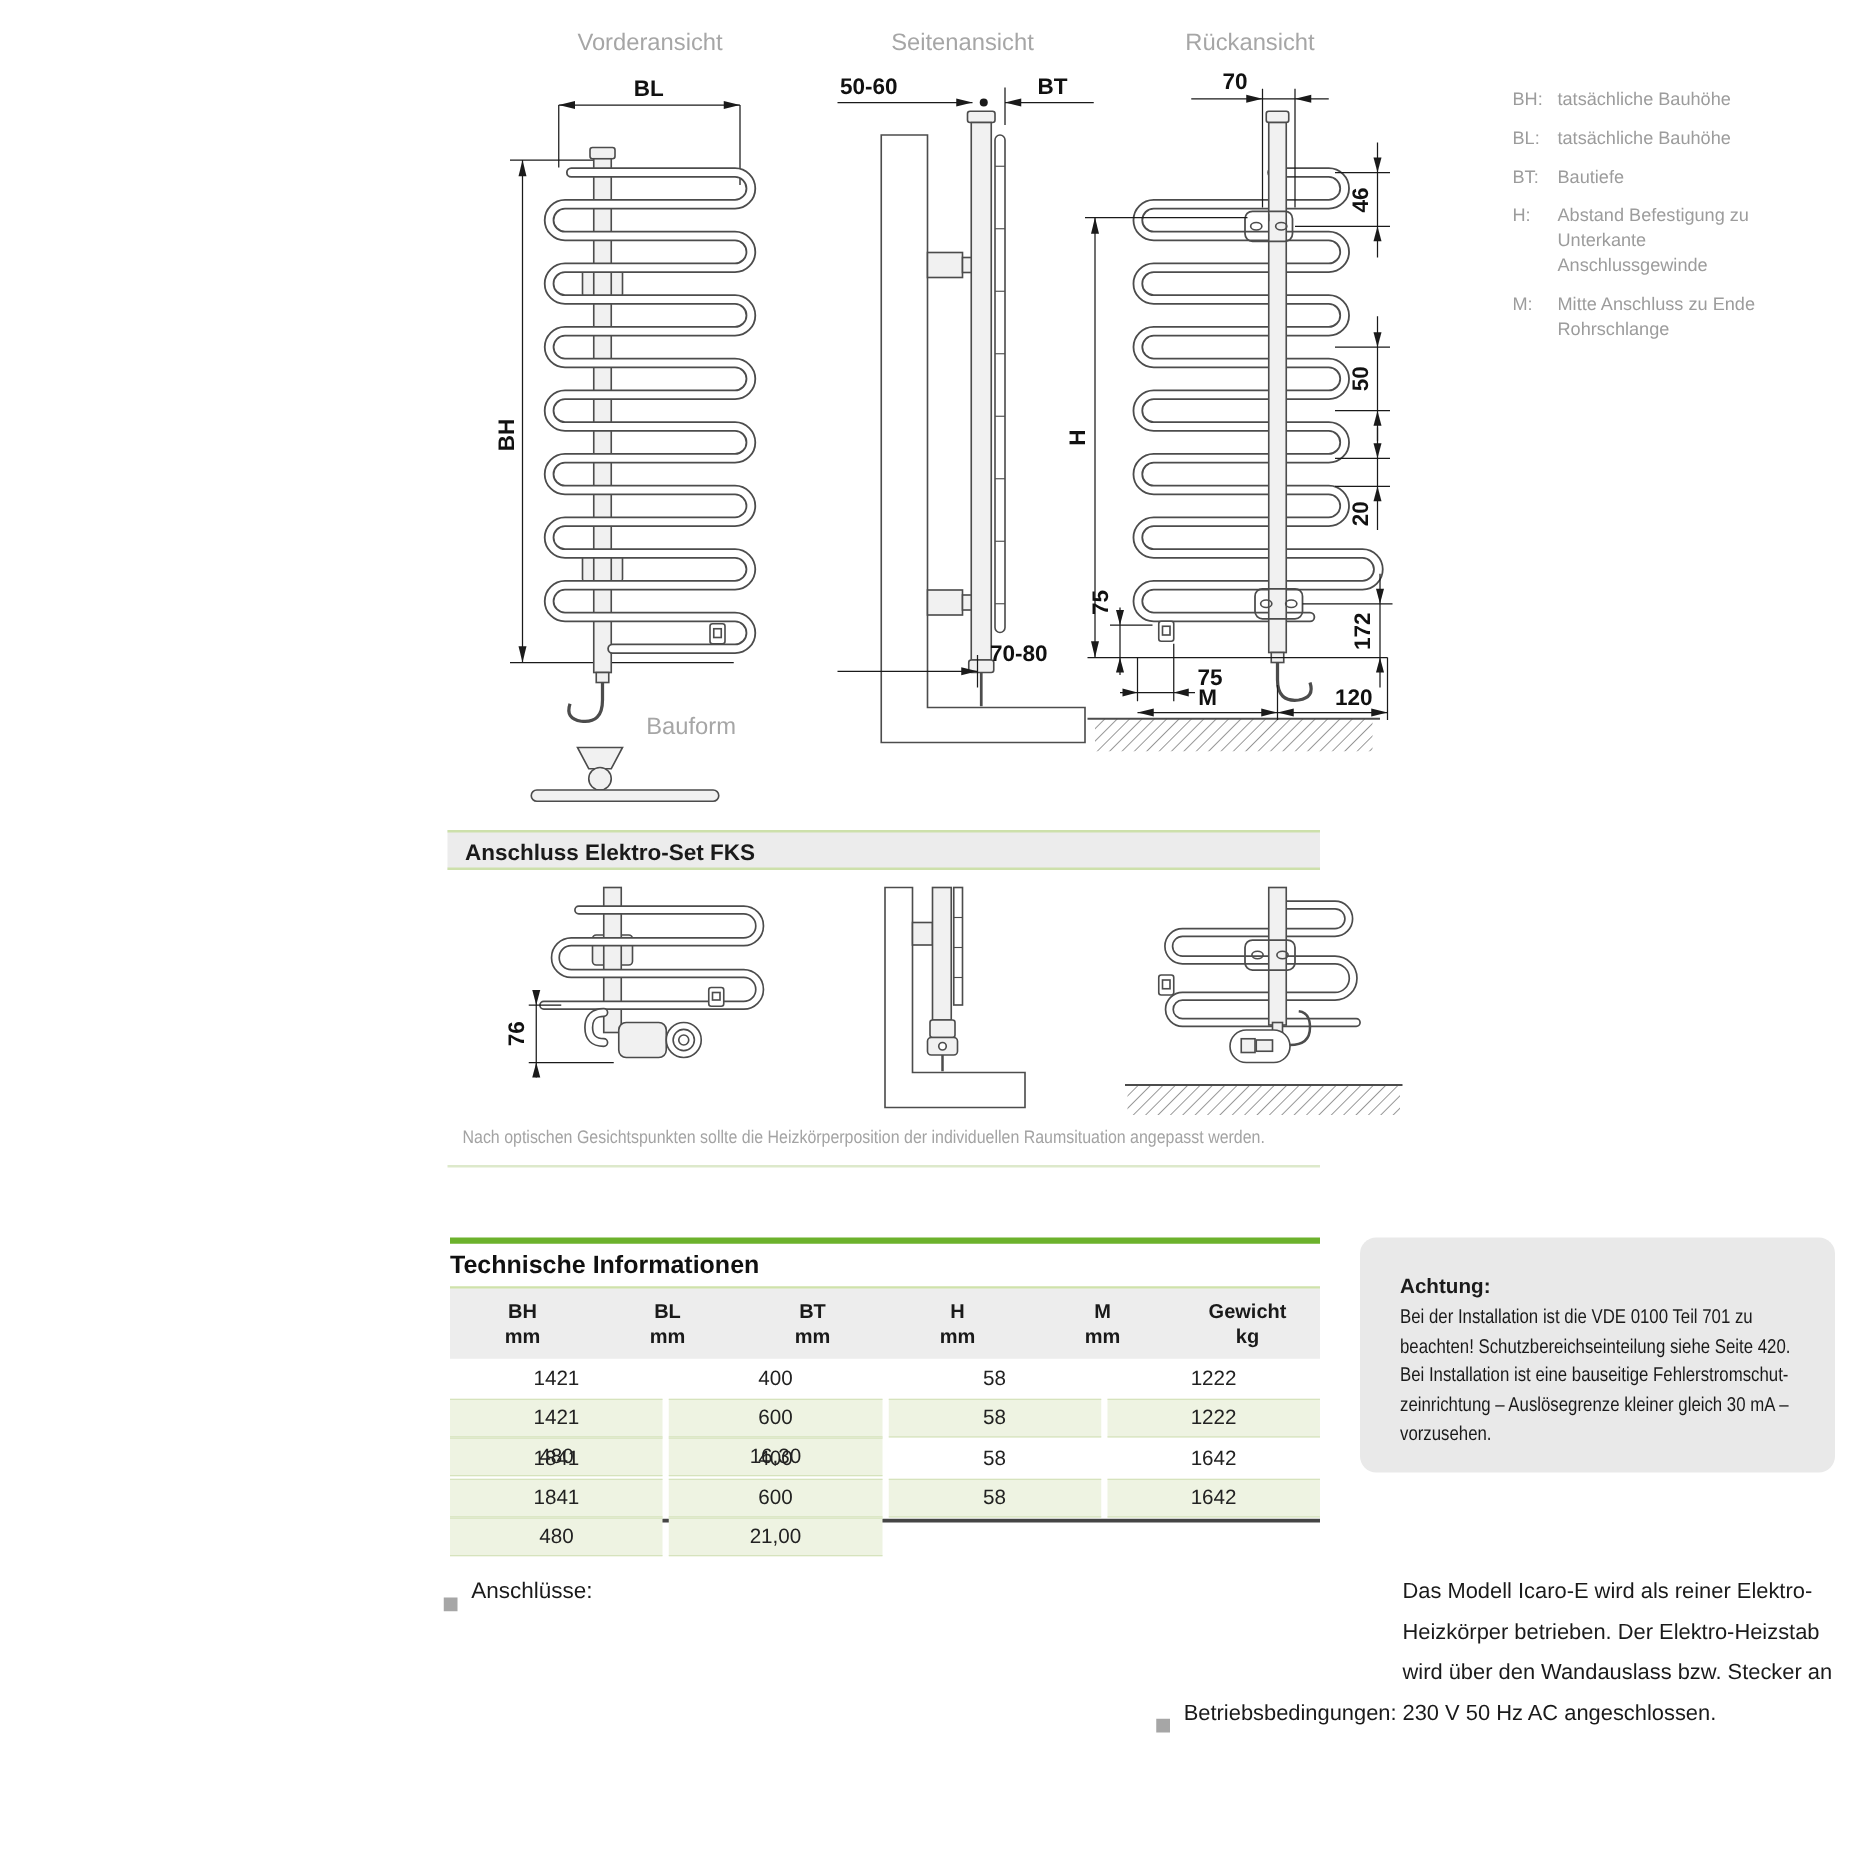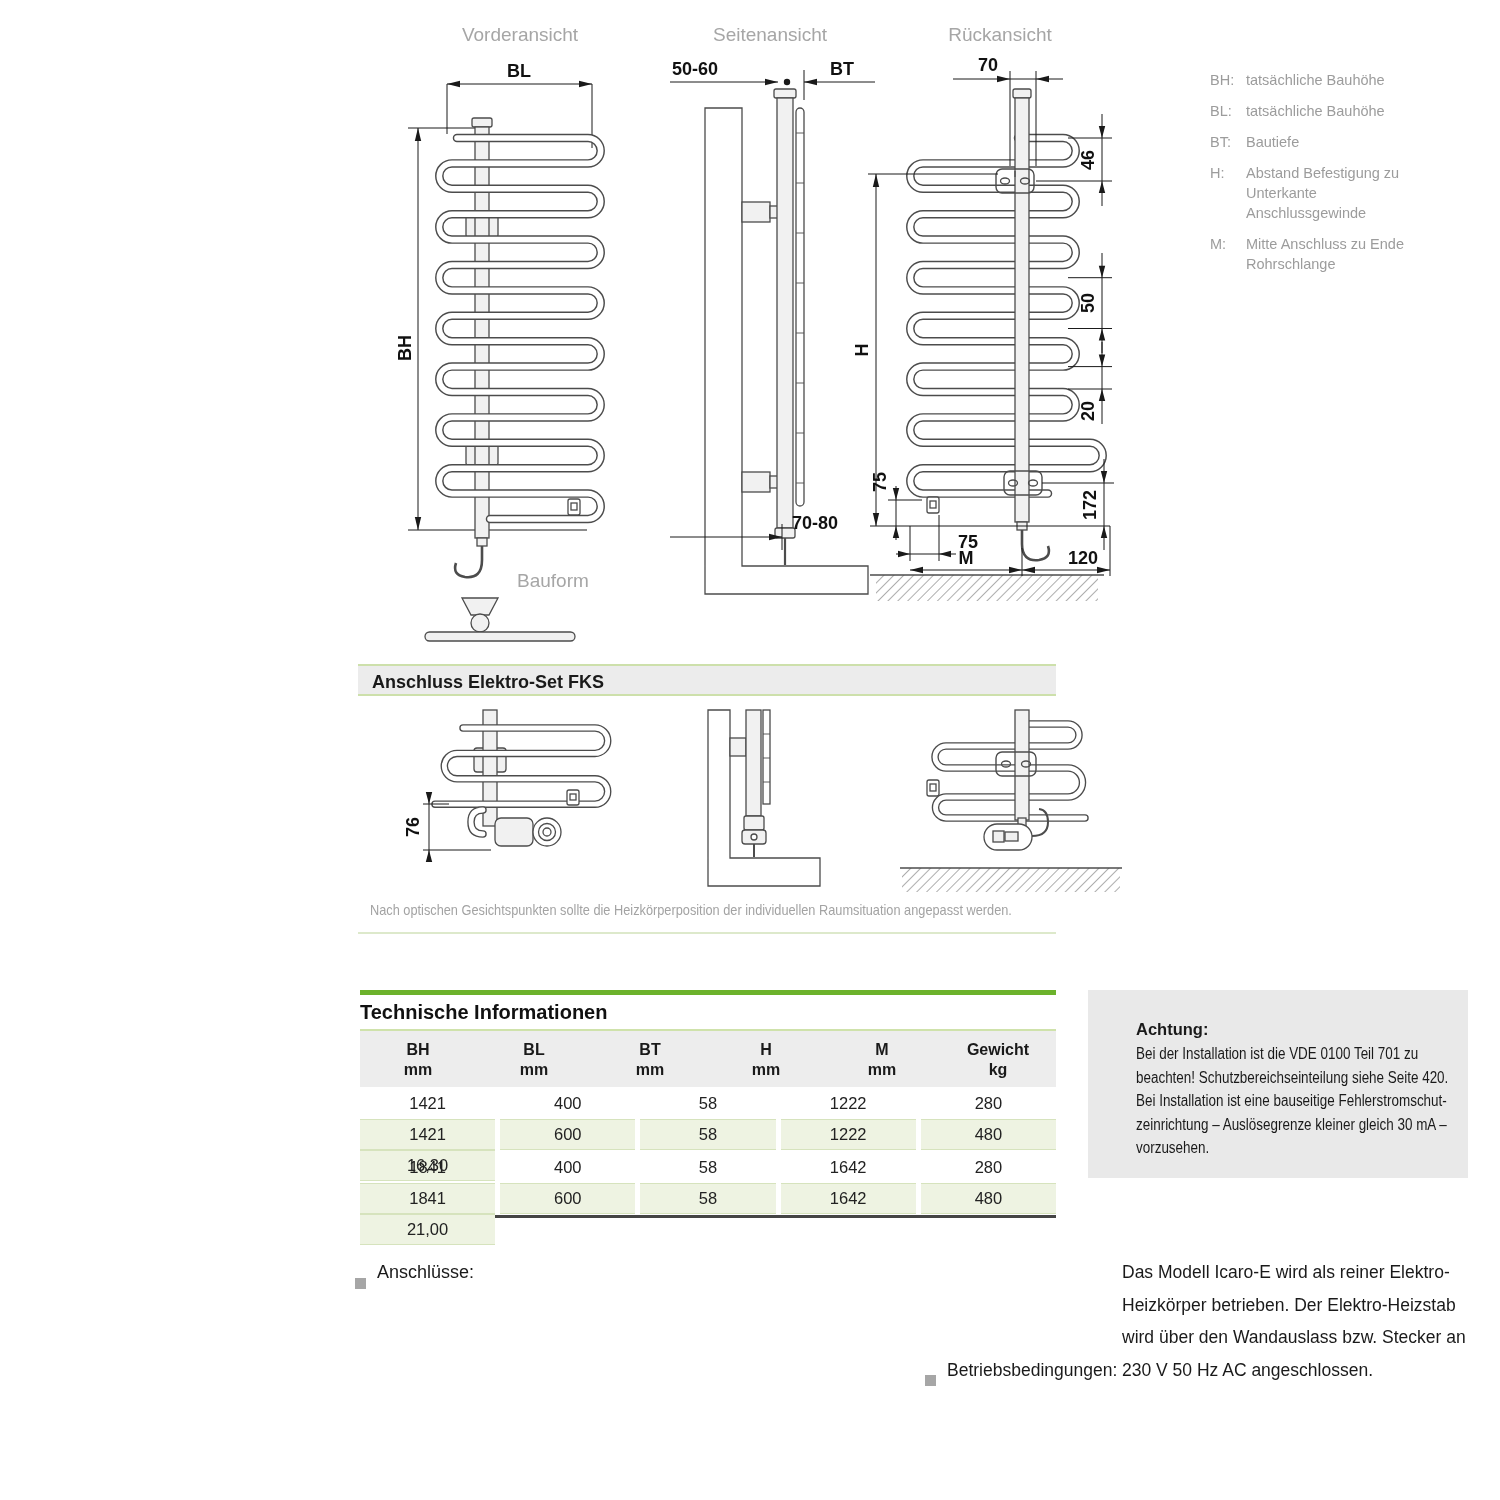--- a/index.html
+++ b/index.html
@@ -31,28 +31,28 @@
   .note{position:absolute;left:370px;top:902px;width:800px;font-size:14.5px;color:#a3a3a3;
         transform:scaleX(0.88);transform-origin:0 0;}
   .paleline{position:absolute;left:358px;top:932px;width:698px;height:2px;background:#dde9cb;}
   
   .tbl{position:absolute;left:360px;top:990px;width:696px;}
   .tbl-topbar{height:5px;background:#6cb22c;}
   .tbl-title{margin-top:6px;font-size:20px;font-weight:700;color:#111;height:24px;}
   .tbl-subline{height:2px;background:#cfe2ab;margin-top:4px;}
   .tbl-head{display:grid;grid-template-columns:repeat(6,1fr);background:#ededed;height:56px;}
   .th{text-align:center;font-weight:700;font-size:16px;padding-top:9px;line-height:20px;}
-  .tr{display:grid;grid-template-columns:repeat(5,1fr);column-gap:5px;height:32px;}
+  .tr{display:grid;grid-template-columns:repeat(4,1fr);column-gap:5px;height:32px;}
   .td{text-align:center;font-size:16.5px;line-height:32px;color:#222;}
   .tr.alt .td{background:#eef3e2;border-top:1.5px solid #d6e3bd;border-bottom:1.5px solid #d6e3bd;
               line-height:29px;box-sizing:border-box;}
   .tbl-bottom{height:3px;background:#454545;}
   
   .notice{position:absolute;left:1088px;top:990px;width:380px;height:188px;background:#e9e9e9;
-          box-sizing:border-box;padding:30px 10px 0 48px;}
+          box-sizing:border-box;padding:30px 10px 0 32px;border-radius:13px;}
   .notice-title{font-size:16.5px;font-weight:700;margin-bottom:3px;}
   .notice-body{font-size:16px;line-height:23.5px;white-space:pre-line;width:420px;
                transform:scaleX(0.84);transform-origin:0 0;}
   
   .fcol{position:absolute;top:1256px;}
   .fcol.left{left:355px;width:560px;}
   .fcol.right{left:925px;width:570px;}
   .kv{display:flex;align-items:flex-end;}
   .bullet{width:11px;height:11px;background:#a6a6a6;flex:none;margin-top:10px;margin-right:11px;}
   .kv-label{flex:none;font-size:18px;line-height:32.5px;}

